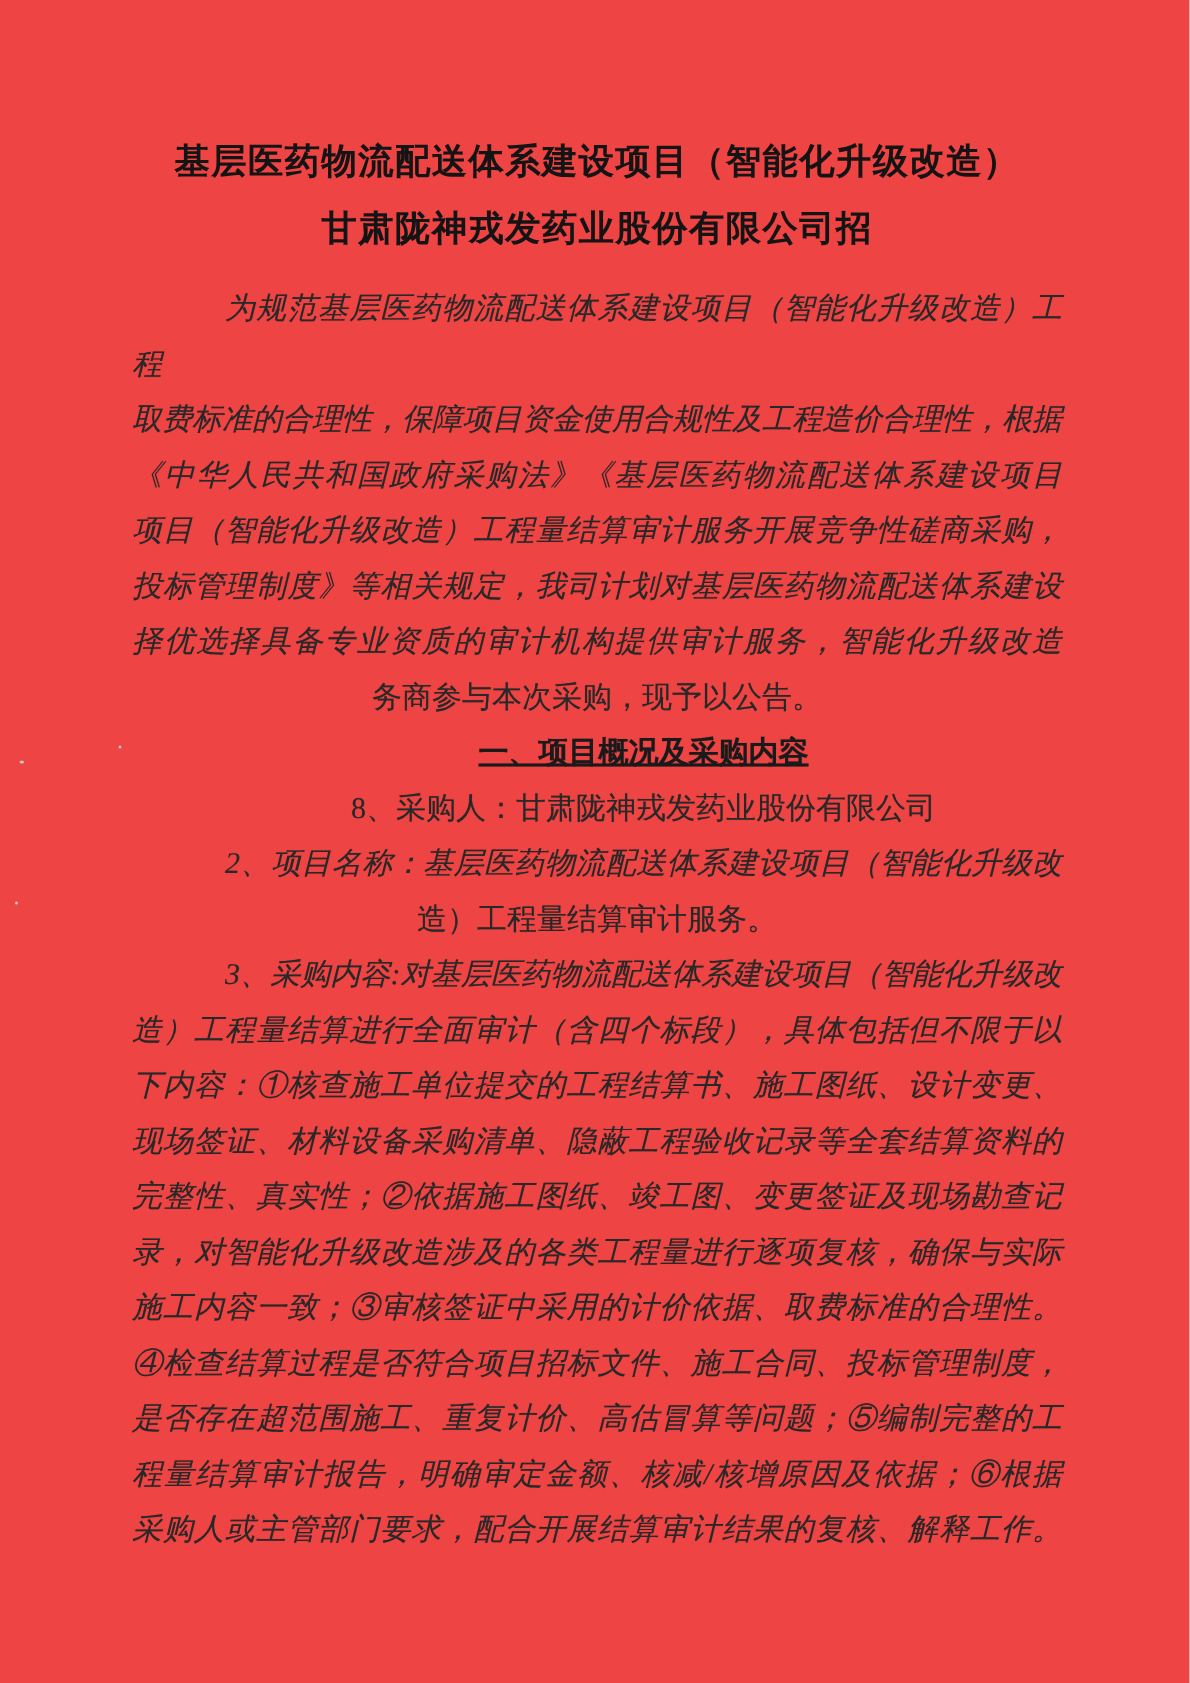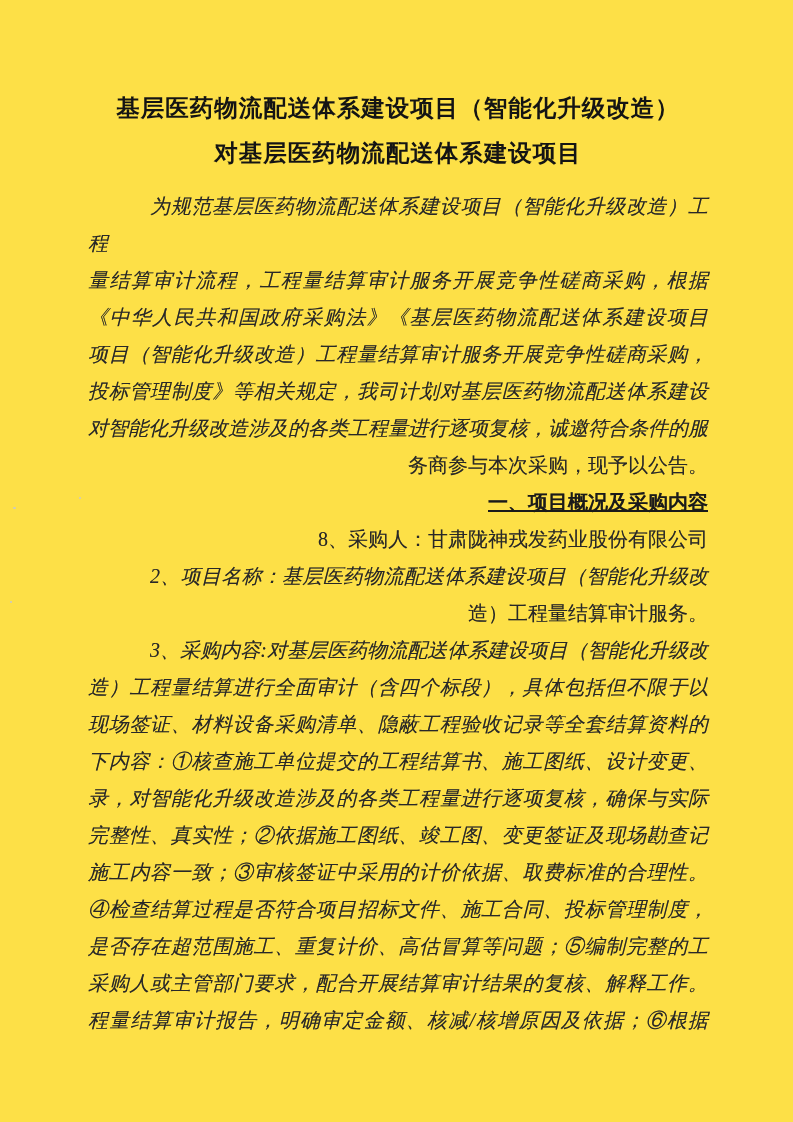--- a/index.html
+++ b/index.html
@@ -4,21 +4,21 @@
 <style>
   html, body {
     margin: 0;
     padding: 0;
     background: #ffffff;
   }
   .page {
     position: relative;
     width: 793px;
     height: 1122px;
-    background: #fde047;
+    background: #ef4444;
     overflow: hidden;
     font-family: "Liberation Serif", "DejaVu Serif", serif;
     color: #262626;
   }
   .title-block {
     position: absolute;
     left: 88px;
     top: 86px;
     width: 620px;
     text-align: center;
@@ -30,21 +30,21 @@
   }
   .body-block {
     position: absolute;
     left: 88px;
     top: 188px;
     width: 620px;
   }
   .line {
     font-size: 20px;
     line-height: 37px;
-    text-align: right;
+    text-align: center;
     white-space: normal;
     color: #282828;
     text-shadow: 0 0 0.5px rgba(40,40,40,0.45);
   }
   .line.fill {
     text-align: justify;
     text-align-last: justify;
     font-style: italic;
   }
   .line.indent {
@@ -64,50 +64,50 @@
   .speck-2 { left: 79px;  top: 497px; width: 2px; height: 2px; }
   .speck-3 { left: 10px;  top: 601px; width: 2px; height: 2px; }
 </style>
 </head>
 <body>
 
 <div class="page">
 
   <div class="title-block">
     <div class="title-line">基层医药物流配送体系建设项目（智能化升级改造）</div>
-    <div class="title-line">对基层医药物流配送体系建设项目</div>
+    <div class="title-line">甘肃陇神戎发药业股份有限公司招</div>
   </div>
 
   <div class="body-block">
 
     <div class="line indent fill">为规范基层医药物流配送体系建设项目（智能化升级改造）工程</div>
-    <div class="line fill">量结算审计流程，工程量结算审计服务开展竞争性磋商采购，根据</div>
+    <div class="line fill">取费标准的合理性，保障项目资金使用合规性及工程造价合理性，根据</div>
     <div class="line fill">《中华人民共和国政府采购法》《基层医药物流配送体系建设项目</div>
     <div class="line fill">项目（智能化升级改造）工程量结算审计服务开展竞争性磋商采购，</div>
     <div class="line fill">投标管理制度》等相关规定，我司计划对基层医药物流配送体系建设</div>
-    <div class="line fill">对智能化升级改造涉及的各类工程量进行逐项复核，诚邀符合条件的服</div>
+    <div class="line fill">择优选择具备专业资质的审计机构提供审计服务，智能化升级改造</div>
     <div class="line">务商参与本次采购，现予以公告。</div>
 
     <div class="line indent heading">一、项目概况及采购内容</div>
 
     <div class="line indent">8、采购人：甘肃陇神戎发药业股份有限公司</div>
 
     <div class="line indent fill">2、项目名称：基层医药物流配送体系建设项目（智能化升级改</div>
     <div class="line">造）工程量结算审计服务。</div>
 
     <div class="line indent fill">3、采购内容:对基层医药物流配送体系建设项目（智能化升级改</div>
     <div class="line fill">造）工程量结算进行全面审计（含四个标段），具体包括但不限于以</div>
+    <div class="line fill">下内容：①核查施工单位提交的工程结算书、施工图纸、设计变更、</div>
     <div class="line fill">现场签证、材料设备采购清单、隐蔽工程验收记录等全套结算资料的</div>
-    <div class="line fill">下内容：①核查施工单位提交的工程结算书、施工图纸、设计变更、</div>
+    <div class="line fill">完整性、真实性；②依据施工图纸、竣工图、变更签证及现场勘查记</div>
     <div class="line fill">录，对智能化升级改造涉及的各类工程量进行逐项复核，确保与实际</div>
-    <div class="line fill">完整性、真实性；②依据施工图纸、竣工图、变更签证及现场勘查记</div>
     <div class="line fill">施工内容一致；③审核签证中采用的计价依据、取费标准的合理性。</div>
     <div class="line fill">④检查结算过程是否符合项目招标文件、施工合同、投标管理制度，</div>
     <div class="line fill">是否存在超范围施工、重复计价、高估冒算等问题；⑤编制完整的工</div>
+    <div class="line fill">程量结算审计报告，明确审定金额、核减/核增原因及依据；⑥根据</div>
     <div class="line fill">采购人或主管部门要求，配合开展结算审计结果的复核、解释工作。</div>
-    <div class="line fill">程量结算审计报告，明确审定金额、核减/核增原因及依据；⑥根据</div>
   </div>
 
   <div class="speck speck-1"></div>
   <div class="speck speck-2"></div>
   <div class="speck speck-3"></div>
 
 </div>
 
 </body></html>

